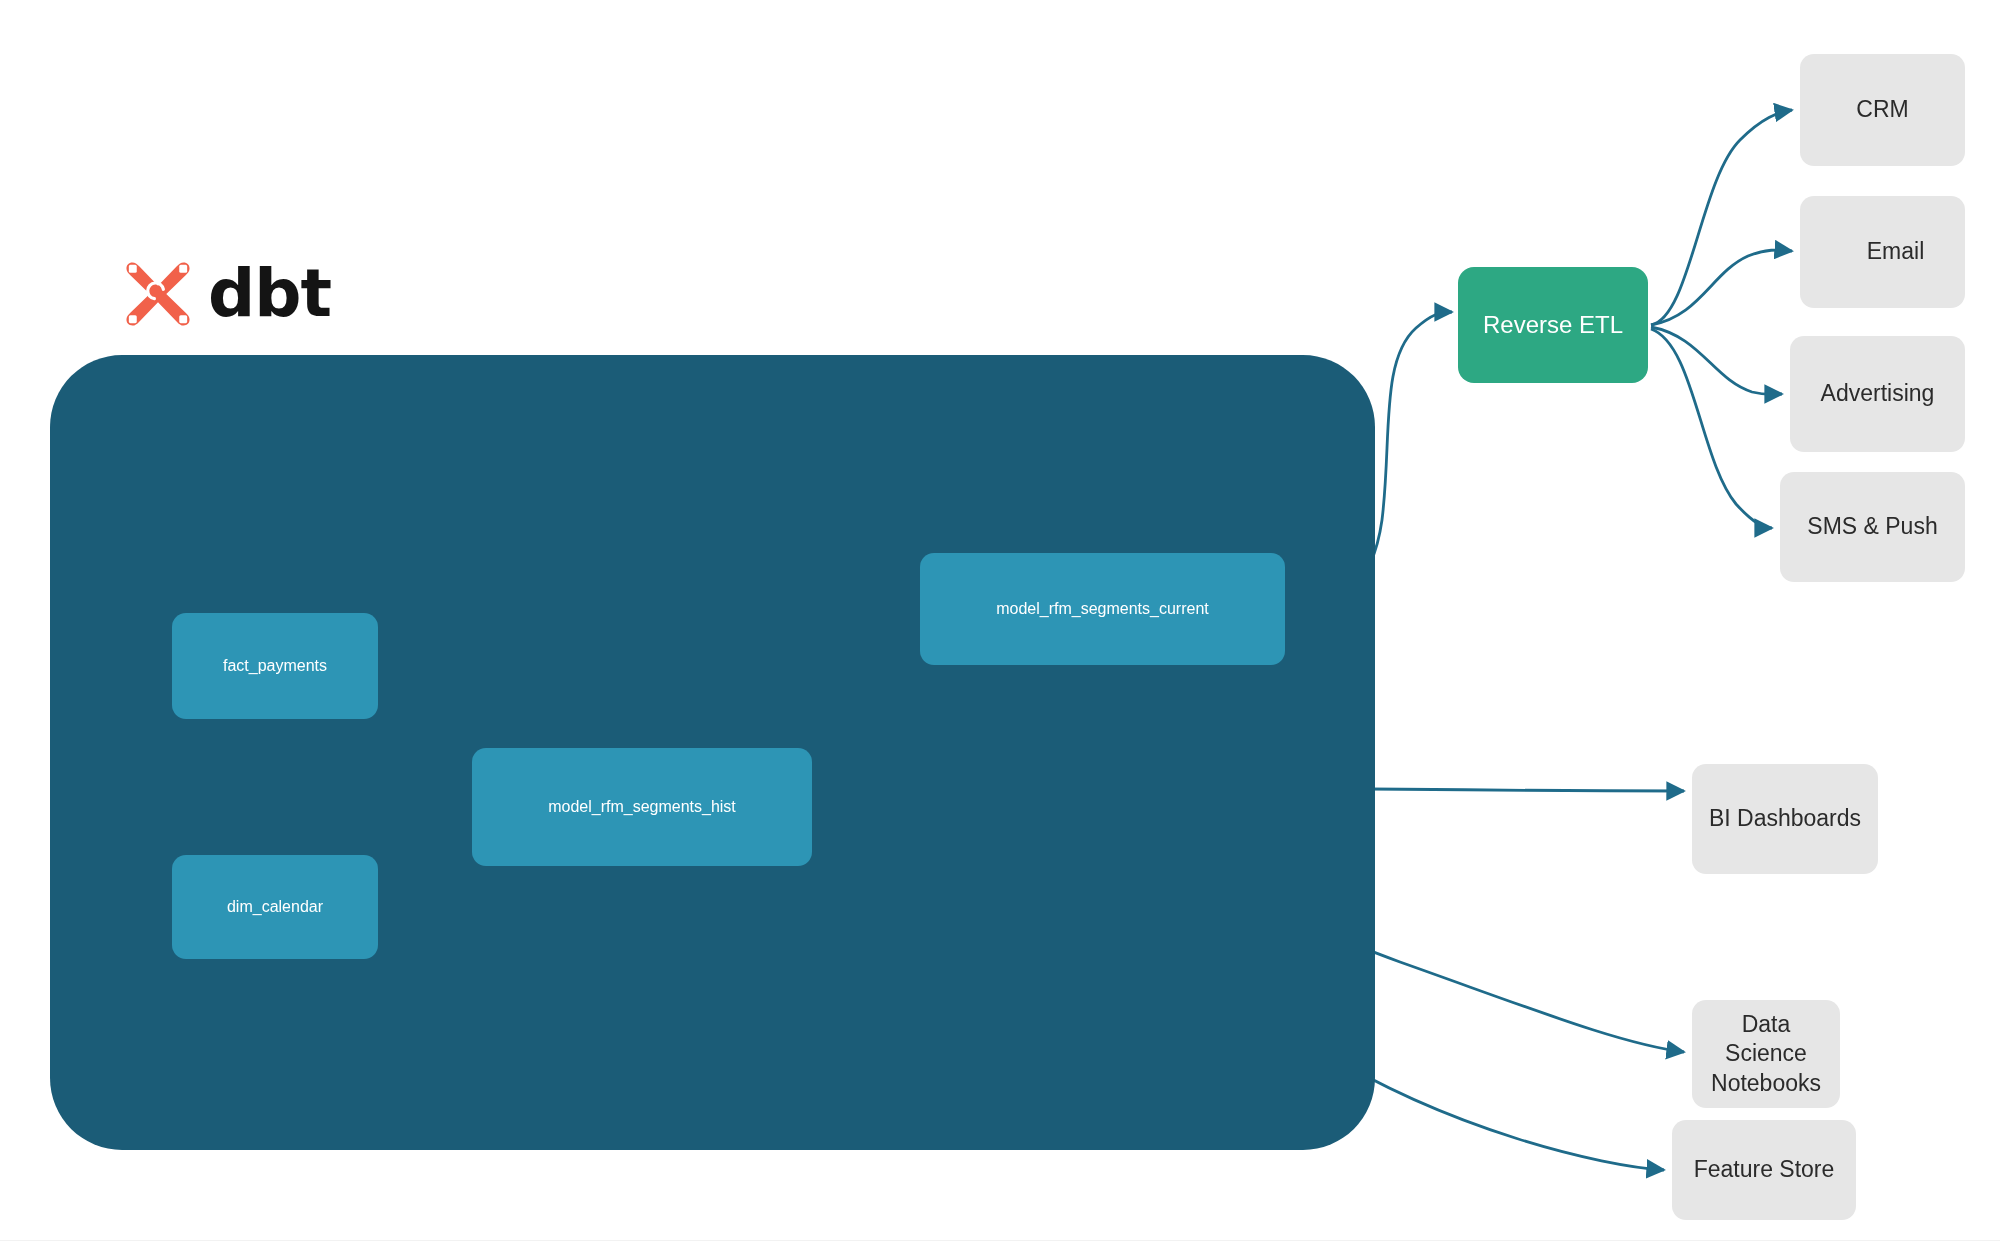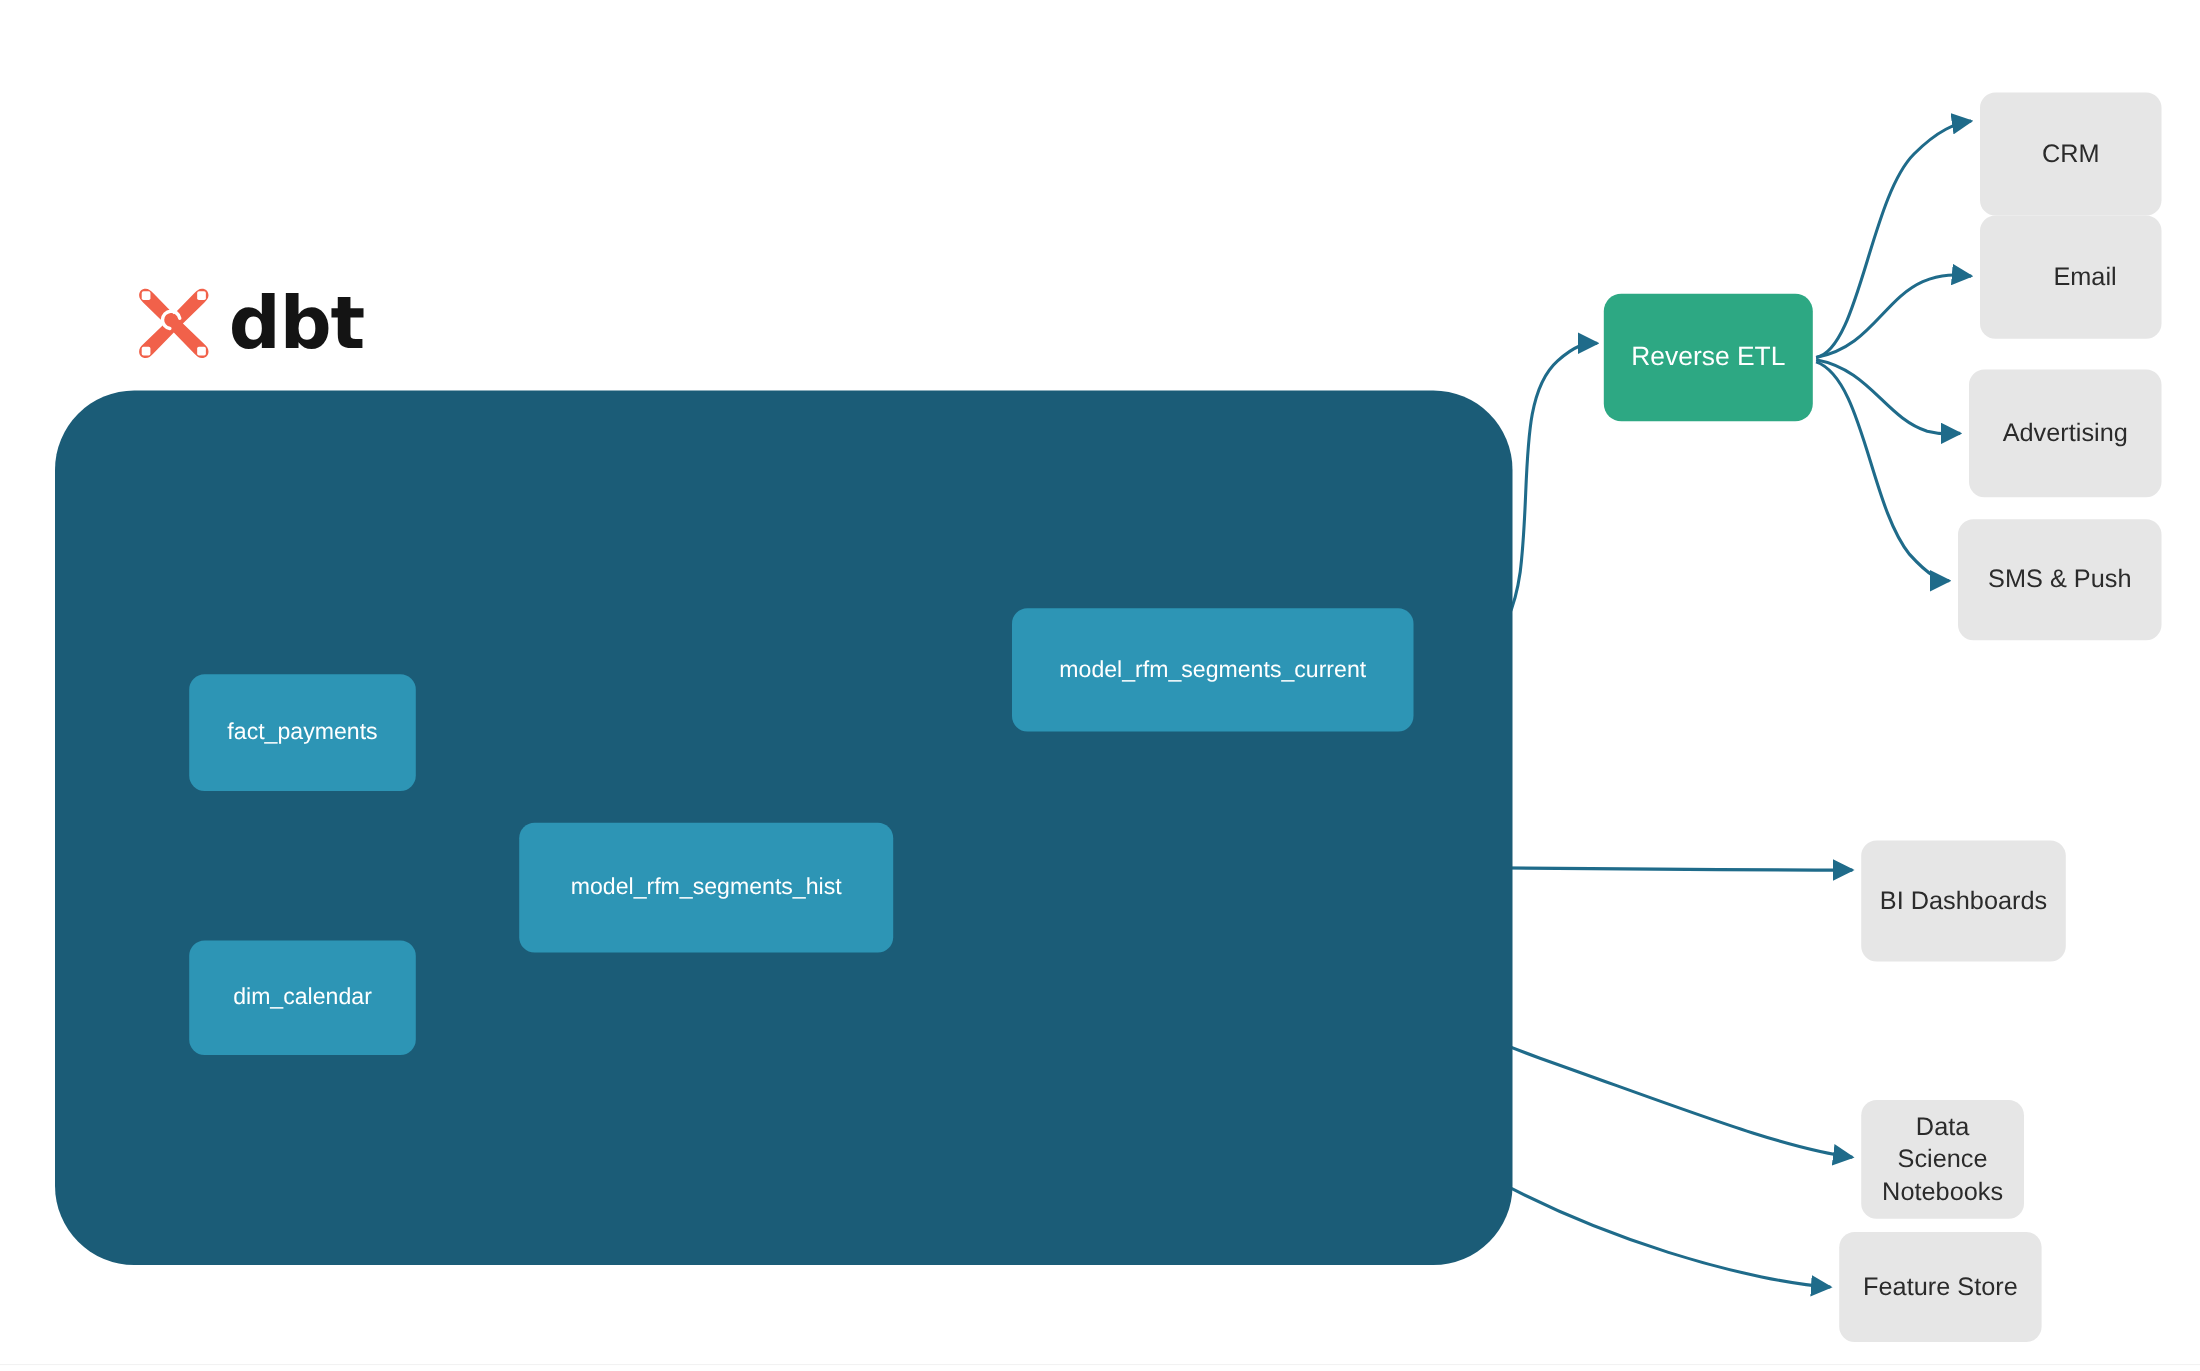--- a/index.html
+++ b/index.html
@@ -68,21 +68,21 @@
     align-items: center;
     justify-content: center;
     text-align: center;
     box-sizing: border-box;
     padding: 6px 14px;
   }
   .node-model {
     background: #2d95b5;
     color: #ffffff;
     border-radius: 14px;
-    font-size: 21px;
+    font-size: 16px;
   }
   .node-reverse-etl {
     background: #2da883;
     color: #ffffff;
     border-radius: 16px;
     font-size: 24px;
   }
   .node-consumer {
     background: #e6e6e6;
     color: #2b2b2b;
@@ -91,21 +91,21 @@
     line-height: 1.28;
   }
 
   
   #node-fact-payments        { left: 172px;  top: 613px;  width: 206px; height: 106px; text-align: right; }
   #node-dim-calendar         { left: 172px;  top: 855px;  width: 206px; height: 104px; }
   #node-rfm-hist             { left: 472px;  top: 748px;  width: 340px; height: 118px; }
   #node-rfm-current          { left: 920px;  top: 553px;  width: 365px; height: 112px; }
   #node-reverse-etl          { left: 1458px; top: 267px;  width: 190px; height: 116px; }
 
-  #node-crm                  { left: 1800px; top: 54px;   width: 165px; height: 112px; margin-top: 30px; }
+  #node-crm                  { left: 1800px; top: 54px;   width: 165px; height: 112px; }
   #node-email                { left: 1800px; top: 196px;  width: 165px; height: 112px; padding-left: 40px; }
   #node-advertising          { left: 1790px; top: 336px;  width: 175px; height: 116px; }
   #node-sms-push             { left: 1780px; top: 472px;  width: 185px; height: 110px; }
   #node-bi-dashboards        { left: 1692px; top: 764px;  width: 186px; height: 110px; }
   #node-ds-notebooks         { left: 1692px; top: 1000px; width: 148px; height: 108px; }
   #node-feature-store        { left: 1672px; top: 1120px; width: 184px; height: 100px; }
 
   
   #bottom-hairline {
     position: absolute;

